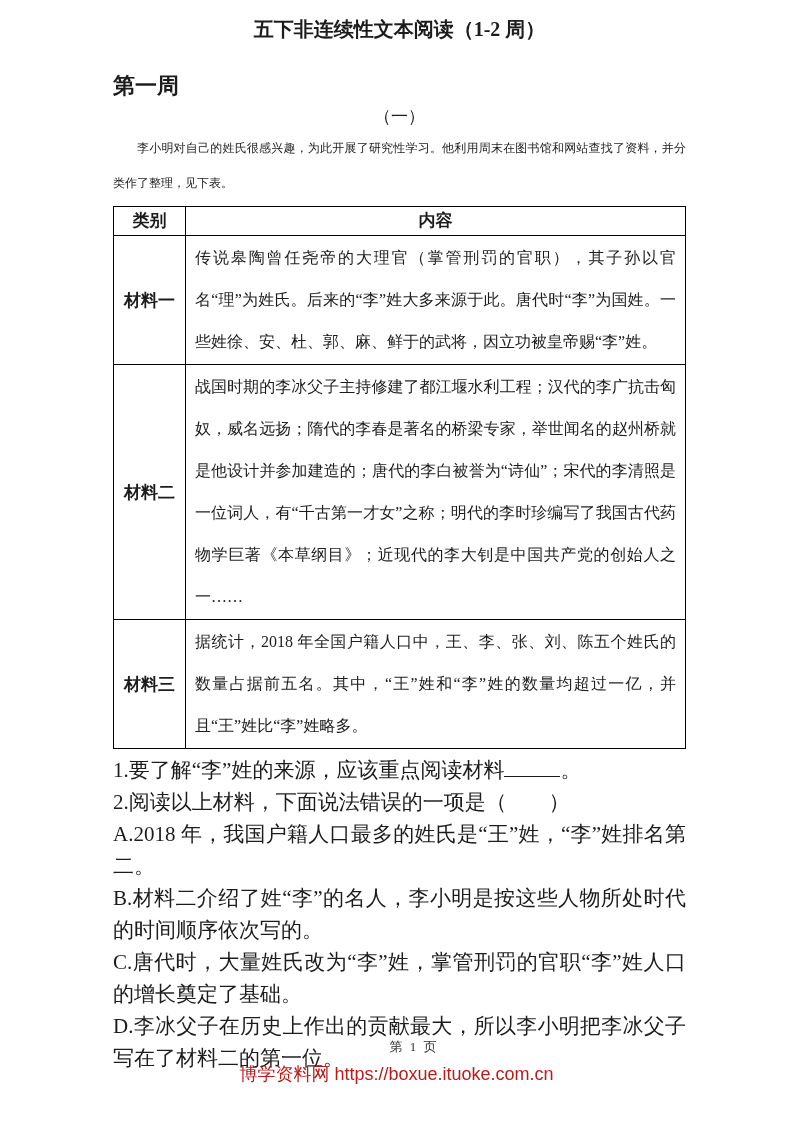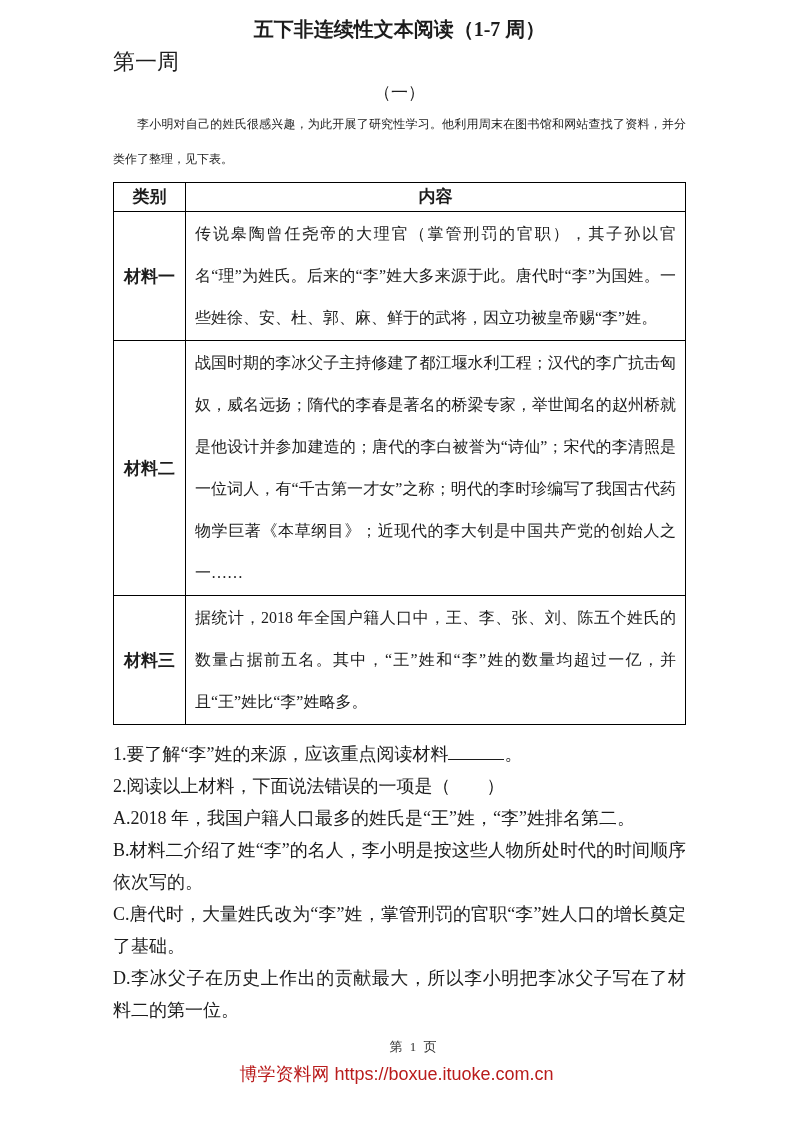--- a/index.html
+++ b/index.html
@@ -33,22 +33,22 @@
     letter-spacing: 0.5px;
   }
   .subtitle {
     margin-top: 15px;
     text-align: center;
     font-weight: bold;
     font-size: 20px;
     line-height: 28px;
   }
   .section-heading {
-    margin-top: 4px;
-    font-weight: normal;
+    margin-top: 28px;
+    font-weight: bold;
     font-size: 22px;
     line-height: 30px;
     text-align: left;
   }
   .exercise-label {
     margin-top: 4px;
     text-align: center;
     font-size: 17px;
     line-height: 24px;
   }
@@ -84,22 +84,22 @@
   }
   th.col-label { padding: 2px 0; line-height: 24px; }
   td.cell-content {
     font-size: 16px;
     line-height: 42px;
     padding: 1px 9px;
     text-align: justify;
     vertical-align: middle;
   }
   .questions {
-    margin-top: 13px;
-    font-size: 18px;
+    margin-top: 5px;
+    font-size: 21px;
   }
   .question {
     margin: 0;
     line-height: 32px;
     text-align: justify;
   }
   .blank {
     display: inline-block;
     width: 56px;
     border-bottom: 1.4px solid #1c1c1c;
@@ -128,21 +128,21 @@
     font-family: "Liberation Sans", "DejaVu Sans", sans-serif;
   }
 </style>
 </head>
 <body>
 
 <div class="page">
   <div class="content">
 
 
-    <div class="subtitle">五下非连续性文本阅读（1-7 周）</div>
+    <div class="subtitle">五下非连续性文本阅读（1-2 周）</div>
 
     <div class="section-heading">第一周</div>
 
     <div class="exercise-label">（一）</div>
 
     <p class="intro">李小明对自己的姓氏很感兴趣，为此开展了研究性学习。他利用周末在图书馆和网站查找了资料，并分类作了整理，见下表。</p>
 
     <table class="materials">
       <tbody>
         <tr>

